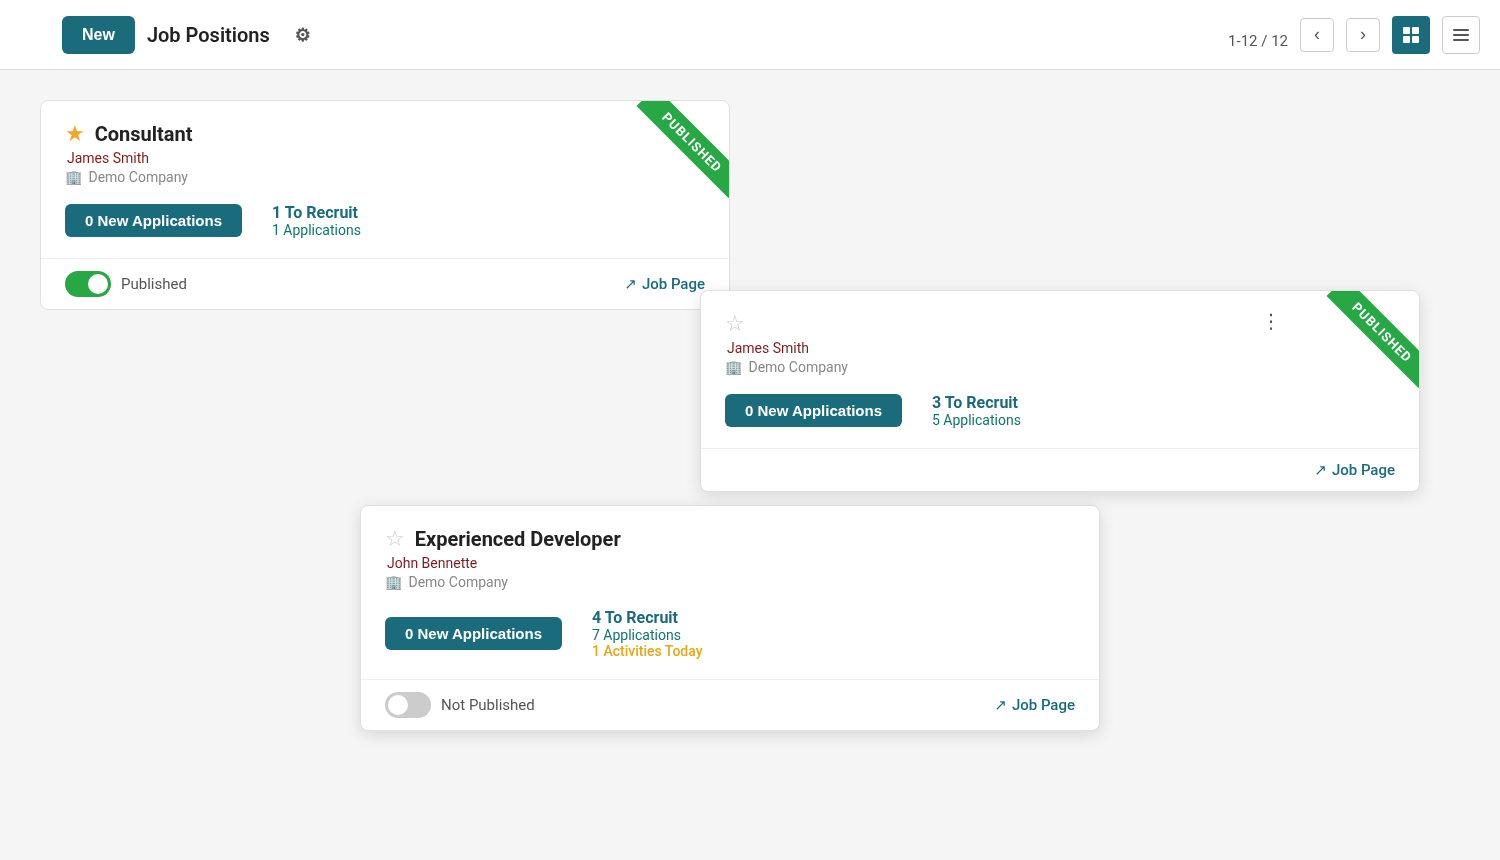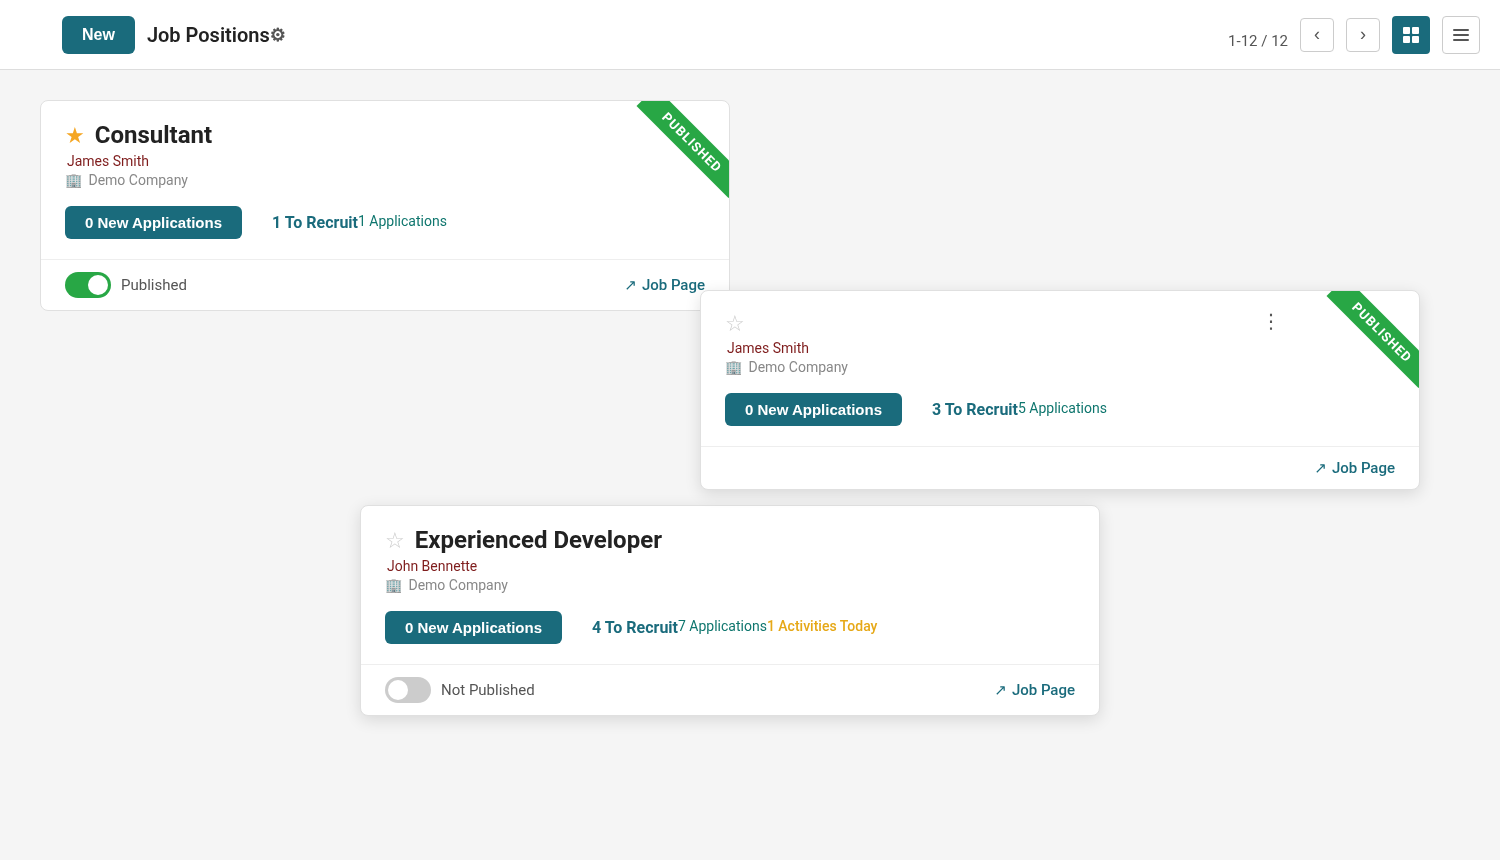--- a/index.html
+++ b/index.html
@@ -36,21 +36,21 @@
       font-size: 16px;
       font-weight: 600;
       cursor: pointer;
     }
     .page-title {
       font-size: 20px;
       font-weight: 600;
       color: #222;
       display: flex;
       align-items: center;
-      gap: 0;
+      gap: 25px;
     }
     .gear-icon {
       font-size: 18px;
       color: #555;
       cursor: pointer;
     }
     .header-right {
       display: flex;
       align-items: center;
       gap: 12px;
@@ -125,21 +125,21 @@
     }
 
     .card-title-row {
       display: flex;
       align-items: center;
       gap: 10px;
       margin-bottom: 4px;
     }
 
     .card-title {
-      font-size: 24px;
+      font-size: 20px;
       font-weight: 700;
       color: #222;
     }
 
     .star-icon {
       font-size: 22px;
       color: #f5a623;
     }
     .star-icon.empty {
       color: #ccc;
@@ -178,21 +178,21 @@
       border-radius: 6px;
       padding: 8px 20px;
       font-size: 15px;
       font-weight: 600;
       cursor: pointer;
       white-space: nowrap;
     }
 
     .recruit-info {
       display: flex;
-      flex-direction: row;
+      flex-direction: column;
     }
 
     .recruit-count {
       font-size: 16px;
       font-weight: 700;
       color: #1a6b7c;
     }
 
     .applications-count {
       font-size: 14px;

